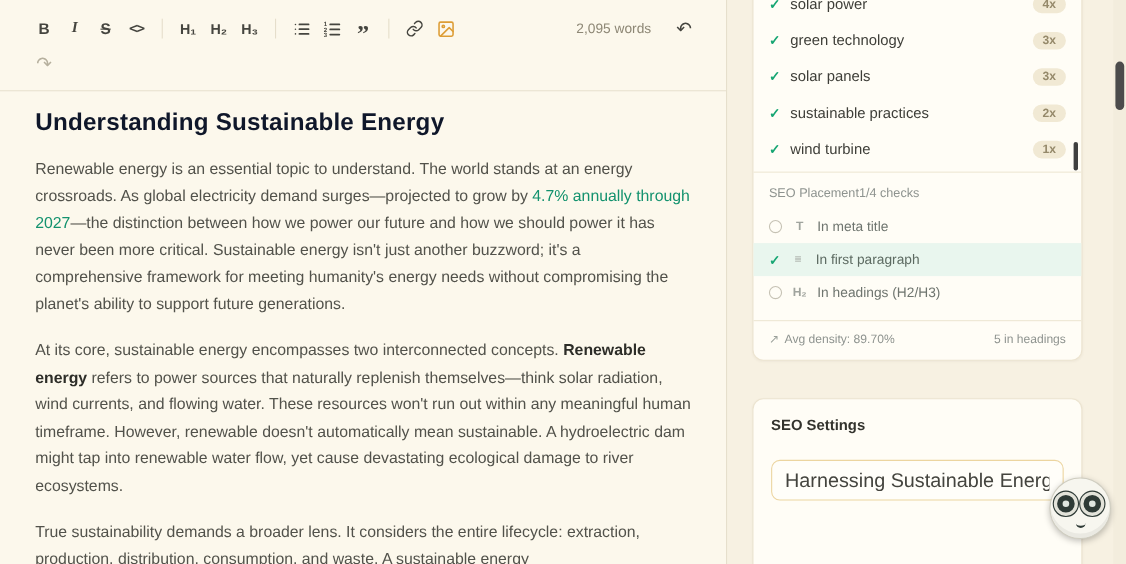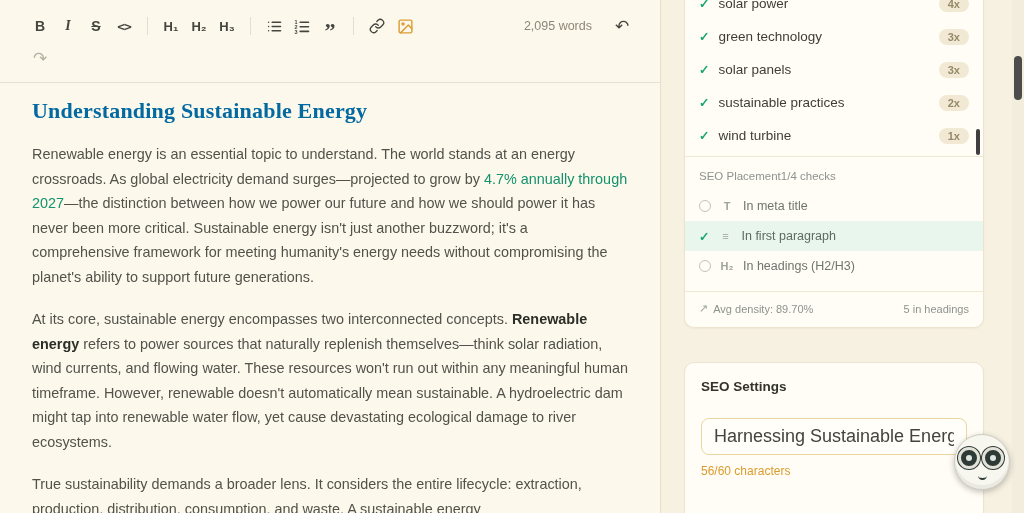--- a/index.html
+++ b/index.html
@@ -35,22 +35,22 @@
   .tb-btn.quote{ font-family:"Liberation Serif", serif; font-size:22px; line-height:8px; padding-top:10px; }
   .tb-btn.undo{ font-size:17px; font-weight:400; }
   .tb-btn.redo{ font-size:17px; font-weight:400; color:#b6b09e; }
   .tb-sep{ width:1px; height:18px; background:#e5decb; margin:0 9px; }
   .tb-spacer{ flex:1; }
   .word-count{ color:#8d8775; font-size:12.5px; margin-right:16px; white-space:nowrap; }
 
   .doc{ padding:0 31px 0 32px; }
   .doc h1{
     margin-top:15px;
-    font-family:Liberation Serif, serif;
-    font-weight:700; font-size:22px; color:#0369a1; letter-spacing:.2px;
+    font-family:Liberation Sans, sans-serif;
+    font-weight:700; font-size:22px; color:#0f172a; letter-spacing:.2px;
   }
   .doc p{
     margin-top:18px; font-size:14.4px; line-height:24.5px; color:#52524b;
   }
   .doc .hl{ color:#13926e; }
   .doc .bold-term{ color:#2d2d28; font-weight:700; }
 
   
   .side{ position:absolute; left:662px; top:0; width:350px; height:513px; }
   .card{
@@ -261,21 +261,20 @@
       <span>Avg density: 89.70%</span>
       <span class="right">5 in headings</span>
     </div>
 
     <div class="inner-thumb"></div>
   </div>
 
   <div class="card card-settings">
     <div class="st-title">SEO Settings</div>
     <input class="meta-input" type="text" value="Harnessing Sustainable Energy: The Futu" style="">
-    <div class="char-count">56/60 characters</div>
   </div>
 </div>
 
 <div class="mascot">
   <div class="head"></div>
   <div class="goggle gl">
       <div class="pupil"></div>
     </div>
   <div class="goggle gr">
       <div class="pupil"></div>

